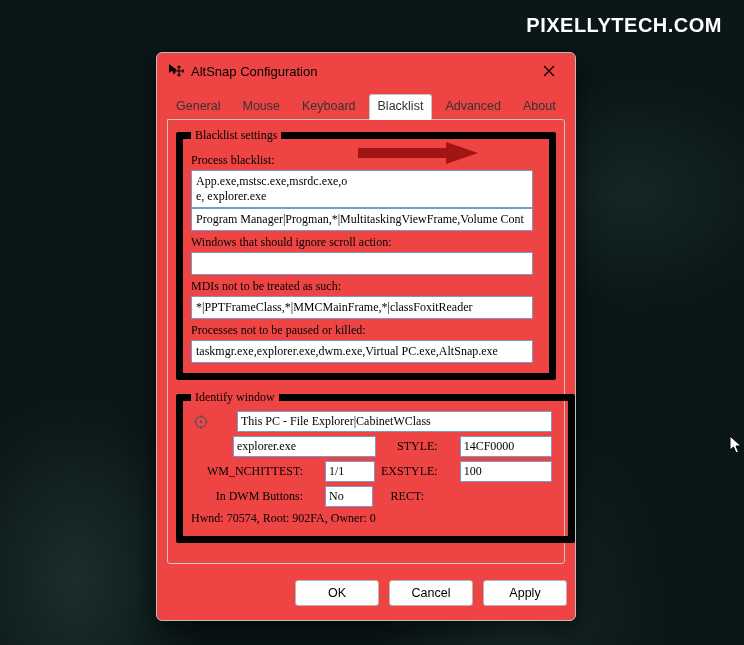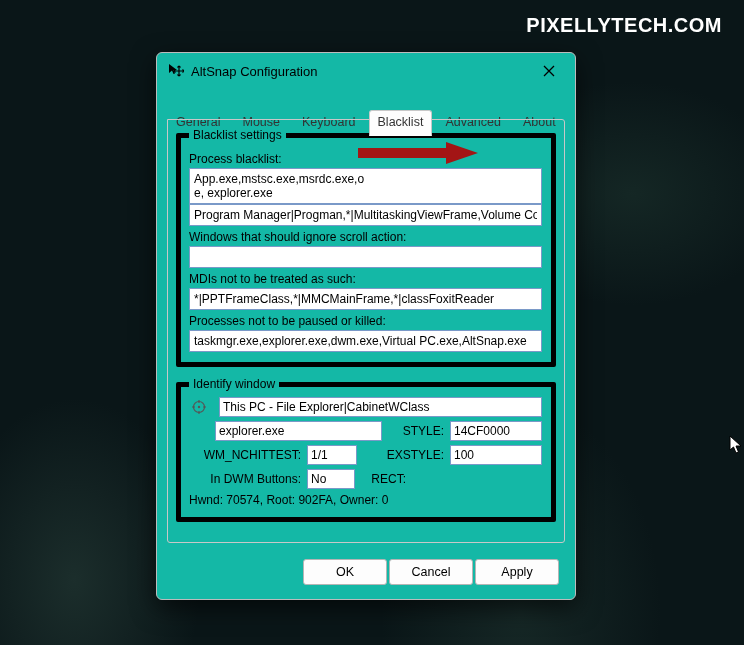--- a/index.html
+++ b/index.html
@@ -33,21 +33,21 @@
     position: absolute;
     top: 435px; left: 729px;
     width: 14px; height: 20px;
     pointer-events: none;
   }
   .dialog {
     position: absolute;
     top: 52px;
     left: 156px;
     width: 420px;
-    background: #14b8a6;
+    background: #ef4444;
     border: 1px solid #bcbcbc;
     border-radius: 6px;
     box-shadow: 0 8px 24px rgba(0,0,0,0.6);
   }
   .titlebar {
     display: flex;
     align-items: center;
     padding: 6px 10px 4px 10px;
   }
   .titlebar .icon { width: 18px; height: 18px; margin-right: 6px; display:flex; align-items:center; justify-content:center;}
@@ -63,41 +63,42 @@
     gap: 4px;
     padding: 6px 10px 0 10px;
     font-size: 12.5px;
     color: #333;
   }
   .tab {
     padding: 4px 8px 6px 8px;
     cursor: pointer;
     border: 1px solid transparent;
     position: relative;
-    top: 17px;
+    top: 1px;
   }
   .tab.active {
     border: 1px solid #c8c8c8;
     border-bottom: 1px solid #fdfdfd;
     border-radius: 3px 3px 0 0;
     background: #fdfdfd;
     z-index: 2;
   }
   .panel {
     margin: 0 10px 8px 10px;
     border: 1px solid #c8c8c8;
     border-radius: 0 3px 3px 3px;
     padding: 8px 8px 10px 8px;
     position: relative;
   }
   fieldset.group {
-    border: 5px solid #000000;
+    border: 7px solid #000000;
     border-radius: 2px;
     margin-bottom: 10px;
-    padding: 6px 9px 10px 8px;
+    padding: 6px 16px 10px 8px;
+    font-family: Liberation Serif, serif;
   }
   fieldset.group > legend {
     font-size: 12px;
     padding: 0 4px;
     color: #000;
   }
   .field-label {
     font-size: 12px;
     margin: 4px 0 2px 0;
     color: #000;
@@ -120,27 +121,27 @@
   }
   .identify-row label {
     font-size: 12px;
     text-align: right;
   }
   .pick-icon {
     width: 20px; height: 20px;
     display: inline-flex; align-items:center; justify-content:center;
     margin-right: 4px;
   }
-  .ident-grid .text-input { font-size:12px; padding:2px 3px;}
+  .ident-grid .text-input { font-size:12px; padding:2px 3px;margin-left:16px;}
   .hwnd-line { font-size: 12px; margin-top: 4px; color:#000;}
   .button-row {
     display: flex;
     justify-content: flex-end;
-    gap: 2px;
-    padding: 8px 16px 14px 0;
+    gap: 10px;
+    padding: 8px 8px 14px 0;
     align-items: flex-end;
   }
   .btn {
     min-width: 84px;
     padding: 5px 10px;
     border: 1px solid #b5b5b5;
     border-radius: 3px;
     background: #fdfdfd;
     font-size: 12.5px;
     cursor: pointer;

